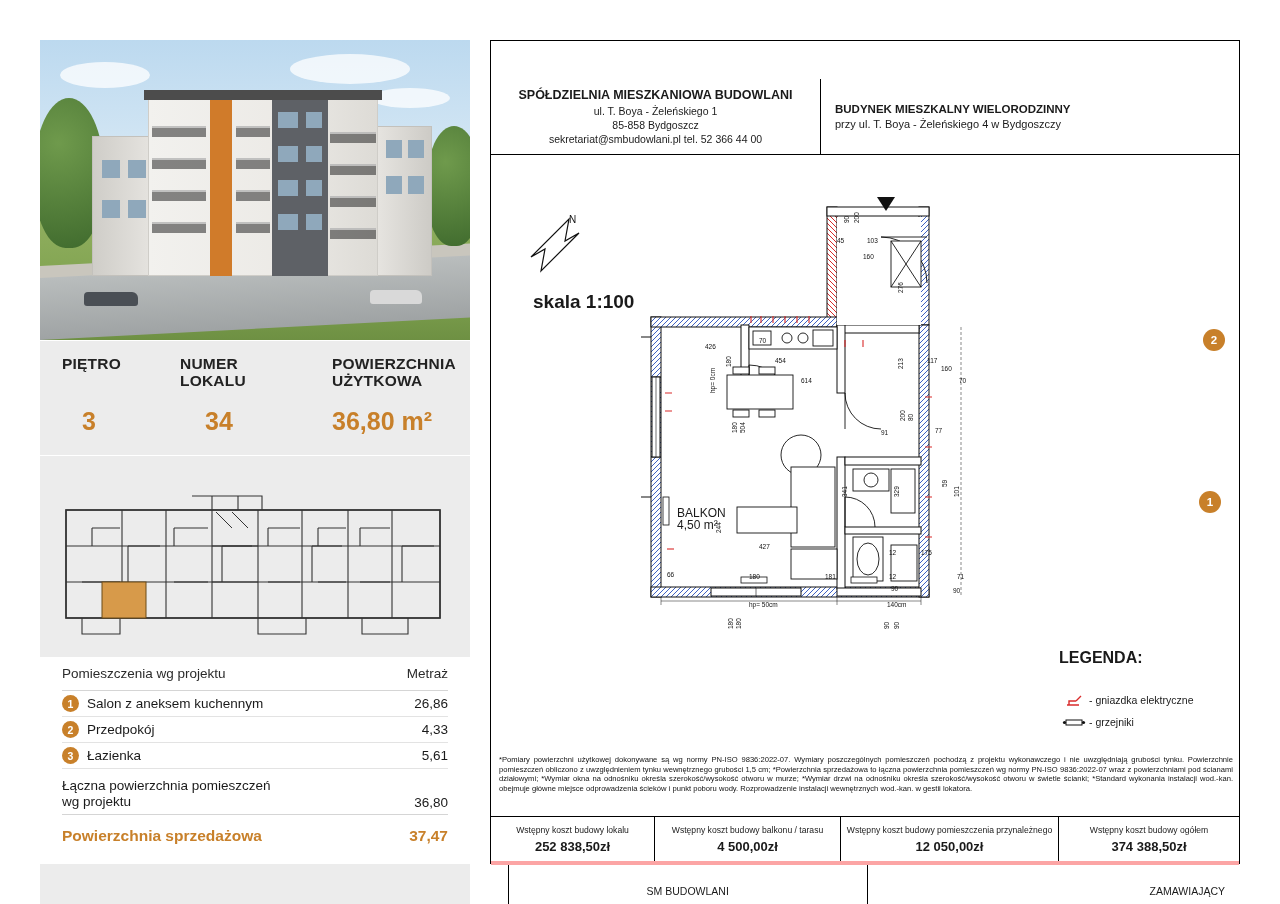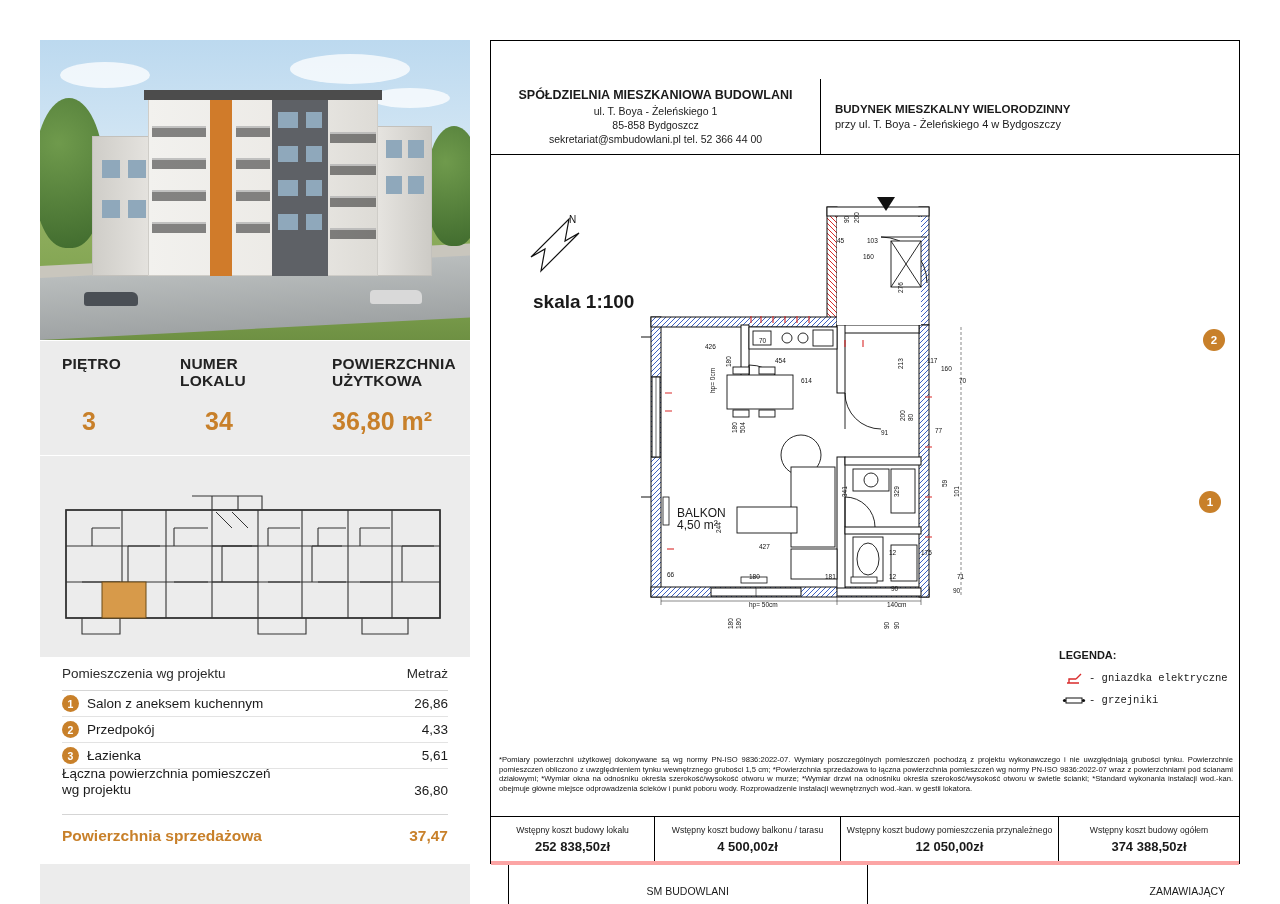--- a/index.html
+++ b/index.html
@@ -121,21 +121,21 @@
     width:17px; height:17px; border-radius:50%; background:#c8802a;
     color:#fff; font-size:10.5px; font-weight:bold;
     display:flex; align-items:center; justify-content:center;
     margin-right:8px; flex:none;
   }
   .tbl-row .rname { flex:1; }
   .tbl-row .rarea { text-align:right; width:70px; }
   .tbl-total {
     display:flex; align-items:flex-end; justify-content:space-between;
     height:46px; font-size:13.5px; border-bottom:1px solid #d5d5d5;
-    padding-bottom:16px;
+    padding-bottom:4px;
   }
   .tbl-total .ttext { line-height:16px; }
   .tbl-sale {
     display:flex; align-items:center; justify-content:space-between;
     height:34px; font-size:15.5px; font-weight:bold; color:#c8802a;
     margin-top:4px;
   }
   #left-footer {
     position:absolute; left:0; top:824px; width:430px; height:40px;
     background:#ececec;
@@ -193,22 +193,22 @@
 
   #plan-svg { position:absolute; left:150px; top:42px; }
 
   .room-num {
     position:absolute; width:22px; height:22px; border-radius:50%;
     background:#c8802a; color:#fff; font-size:11.5px; font-weight:bold;
     display:flex; align-items:center; justify-content:center;
   }
 
   #legend { position:absolute; left:568px; top:494px; width:175px; font-size:10.5px; }
-  #legend .leg-title { font-weight:bold; font-size:11px; margin-bottom:6px; }
-  #legend .leg-row { display:flex; align-items:center; height:22px;font-family:Liberation Mono, monospace; }
+  #legend .leg-title { font-weight:bold; font-size:16px; margin-bottom:22px; }
+  #legend .leg-row { display:flex; align-items:center; height:22px; }
   #legend .leg-ico { width:30px; display:flex; align-items:center; justify-content:center; }
 
   #footnote {
     position:absolute; left:8px; top:600px; width:734px;
     font-size:7.6px; line-height:9.6px; color:#111; text-align:justify;
   }
 
   
   #cost-table {
     position:absolute; left:0; top:661px; width:748px; height:49px;

